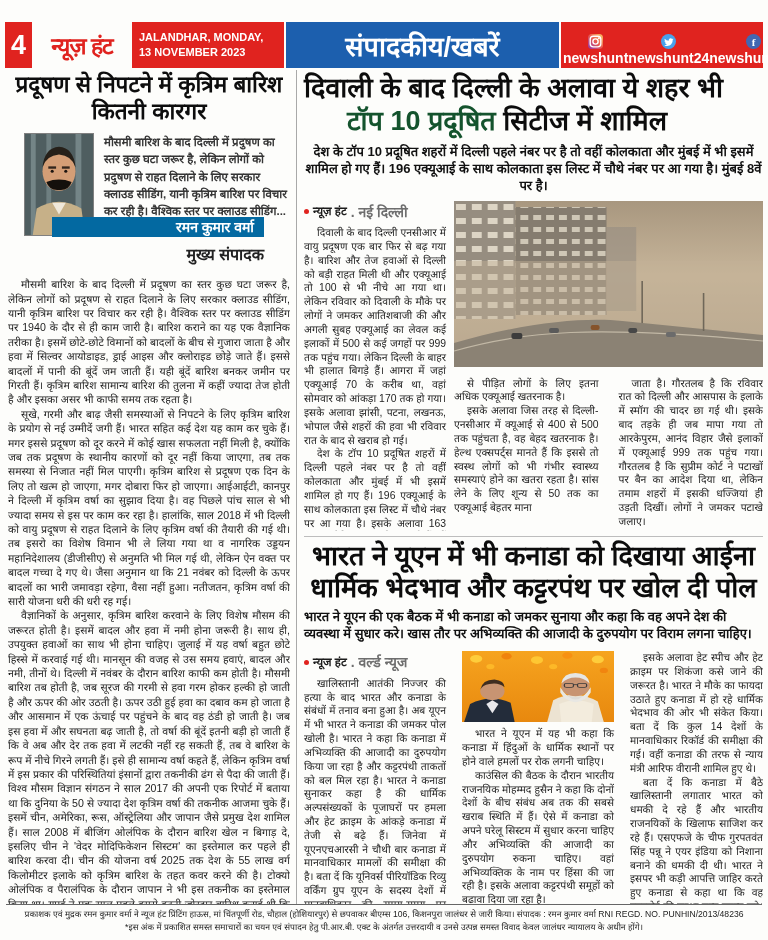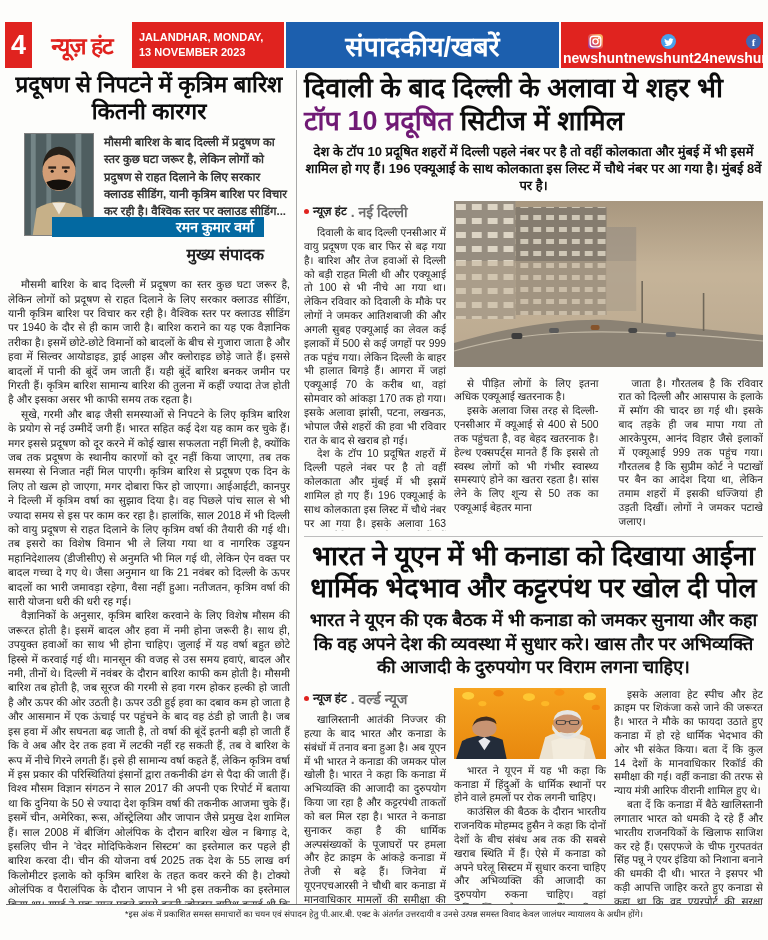--- a/index.html
+++ b/index.html
@@ -35,39 +35,39 @@
   .la-media { position:relative; height:138px; margin-top:8px; }
   .la-photo { position:absolute; left:16px; top:0; width:70px; height:103px; border:1px solid #808080; background:#4f5e60; }
   .la-photo svg { display:block; width:100%; height:100%; }
   .la-intro { position:absolute; left:96px; right:0; top:1px; font-size:11.5px; font-weight:bold; color:#353535; line-height:1.5; }
   .la-namebar { position:absolute; left:44px; right:26px; top:84px; height:20px; background:#0369a1; color:#fff; font-weight:bold; font-size:14px; line-height:20px; text-align:right; padding-right:10px; }
   .la-authortitle { position:absolute; right:26px; top:110px; font-size:16px; font-weight:bold; color:#222; }
   .la-body { margin-top:6px; height:638px; overflow:hidden; font-size:10.6px; line-height:1.36; }
 
   
   .pa-headline { text-align:left; font-size:27px; font-weight:800; line-height:1.22; color:#0c0c0c; margin-top:2px; }
-  .pa-highlight { color:#701a75; }
+  .pa-highlight { color:#14532d;margin-left:43px; }
   .pa-subhead { text-align:center; font-size:13px; font-weight:bold; line-height:1.3; margin-top:6px; color:#111; }
   .byline { display:flex; align-items:center; gap:4px; margin:2px 0 5px 0; }
   .byline-dot { width:5px; height:5px; border-radius:50%; background:#e0231f; flex-shrink:0; }
   .byline-src { font-size:11.5px; font-weight:bold; color:#1c1c1c; }
   .byline-loc { font-size:14px; color:#6e6e6e; font-weight:bold; }
   .pa-row { display:flex; gap:8px; margin-top:6px; height:330px; overflow:hidden; }
   .pa-col1 { width:142px; flex-shrink:0; }
   .pa-right { flex:1; display:flex; flex-direction:column; }
   .pa-image { height:166px; overflow:hidden; }
   .pa-image svg { display:block; width:100%; height:100%; }
   .pa-subcols { display:flex; gap:20px; margin-top:10px; flex:1; overflow:hidden; }
   .pa-subcol { flex:1; }
 
   
   .ca-article { border-top:1px solid #bdbdbd; margin-top:5px; padding-top:3px; }
   .ca-headline { text-align:center; font-size:27px; font-weight:800; line-height:1.2; color:#0c0c0c; }
-  .ca-subhead { text-align:center; font-size:18px; font-weight:bold; line-height:1.3; margin-top:5px; color:#111; }
-  .ca-row { display:flex; gap:8px; margin-top:8px; height:256px; overflow:hidden; }
+  .ca-subhead { text-align:left; font-size:13px; font-weight:bold; line-height:1.3; margin-top:5px; color:#111; }
+  .ca-row { display:flex; gap:16px; margin-top:8px; height:256px; overflow:hidden; }
   .ca-col1 { width:142px; flex-shrink:0; }
   .ca-col2 { width:152px; flex-shrink:0; display:flex; flex-direction:column; }
   .ca-col3 { flex:1; }
   .ca-photo { height:110px; margin-bottom:5px; overflow:hidden; }
   .ca-photo svg { display:block; width:100%; height:100%; }
 
   
   .pfooter { margin:0 6px; border-top:1px solid #666; text-align:center; font-size:8.6px; color:#222; line-height:1.55; padding-top:3px; }
 </style>
 </head>
@@ -276,16 +276,17 @@
             <p>इसके अलावा हेट स्पीच और हेट क्राइम पर शिकंजा कसे जाने की जरूरत है। भारत ने मौके का फायदा उठाते हुए कनाडा में हो रहे धार्मिक भेदभाव की ओर भी संकेत किया। बता दें कि कुल 14 देशों के मानवाधिकार रिकॉर्ड की समीक्षा की गई। वहीं कनाडा की तरफ से न्याय मंत्री आरिफ वीरानी शामिल हुए थे।</p>
             <p>बता दें कि कनाडा में बैठे खालिस्तानी लगातार भारत को धमकी दे रहे हैं और भारतीय राजनयिकों के खिलाफ साजिश कर रहे हैं। एसएफजे के चीफ गुरपतवंत सिंह पन्नू ने एयर इंडिया को निशाना बनाने की धमकी दी थी। भारत ने इसपर भी कड़ी आपत्ति जाहिर करते हुए कनाडा से कहा था कि वह एयरपोर्ट की सुरक्षा चुस्त-दुरुस्त करे। बता दें कि कनाडा ने भारत पर खालिस्तानी आतंकी निज्जर की हत्या का आरोप लगाया था। इसके बाद भारत ने इन आरोपों को बेहूदा और निराधार बताते हुए खारिज कर दिया। निज्जर की 18 जून को कुछ अज्ञात हमलावरों ने गोली मारकर हत्या कर दी थी।</p>
           </div>
         </div>
       </section>
 
     </div>
   </div>
 
   <footer class="pfooter">
+    <div class="l1">प्रकाशक एवं मुद्रक रमन कुमार वर्मा ने न्यूज हंट प्रिंटिंग हाऊस, मां चिंतपूर्णी रोड, चौहाल (होशियारपुर) से छपवाकर बीएम्स 106, किशनपुरा जालंधर से जारी किया। संपादक : रमन कुमार वर्मा RNI REGD. NO. PUNHIN/2013/48236</div>
     <div class="l2">*इस अंक में प्रकाशित समस्त समाचारों का चयन एवं संपादन हेतु पी.आर.बी. एक्ट के अंतर्गत उत्तरदायी व उनसे उत्पन्न समस्त विवाद केवल जालंधर न्यायालय के अधीन होंगे।</div>
   </footer>
 
 </div>
 
 </body></html>

